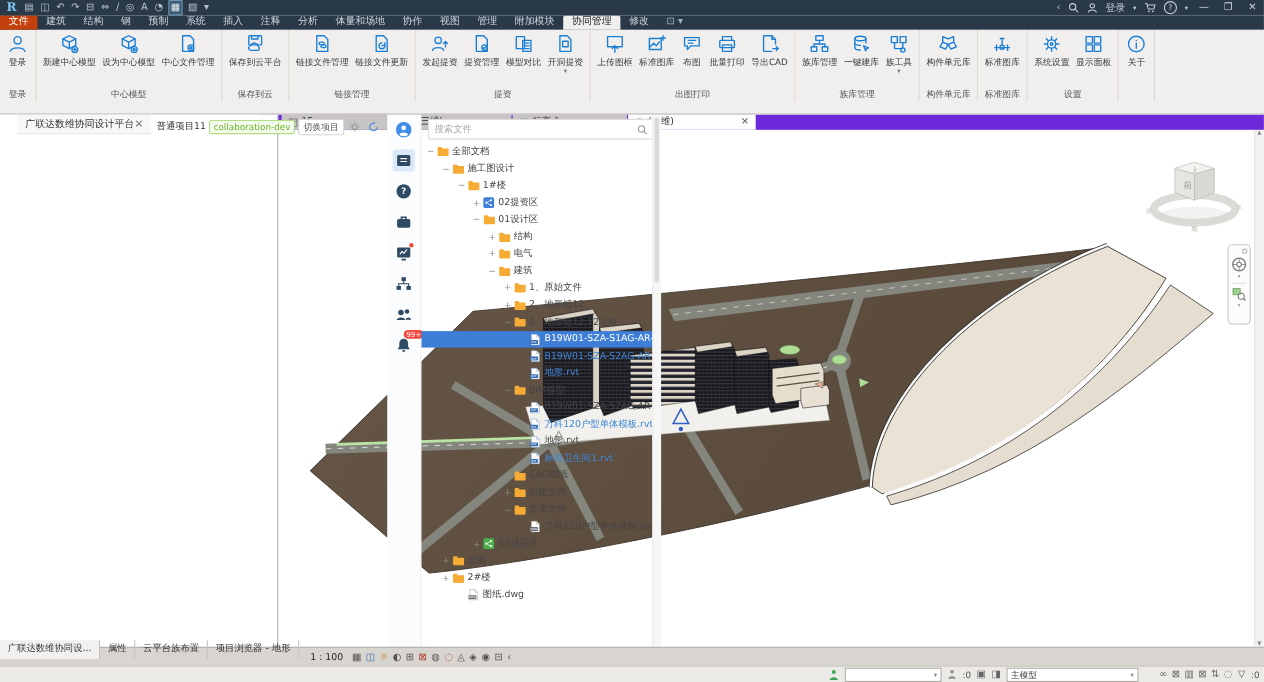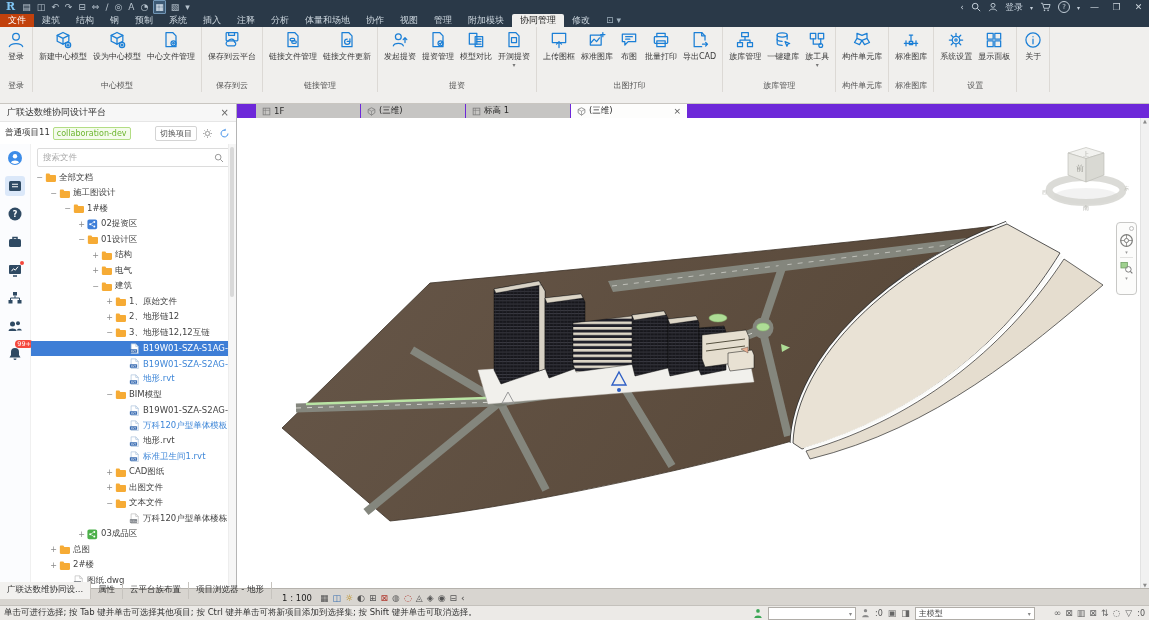--- a/index.html
+++ b/index.html
@@ -25,21 +25,21 @@
   .rtab.more{color:#9fb0bd}
   
   .ribbon{position:absolute;left:0;top:27px;width:100%;height:76px;background:#f0efed;border-bottom:1px solid #c9c6c1;display:flex;align-items:flex-start;z-index:28}
   .rgroup{display:flex;flex-direction:column;justify-content:space-between;height:63px;border-right:1px solid #dcd9d5;padding:2px 3px 0}
   .rbtns{display:flex;align-items:flex-start;justify-content:center}
   .rbtn{display:flex;flex-direction:column;align-items:center;padding:1px 3px;font-size:8px;color:#3a3a3a;white-space:nowrap;border-radius:2px}
   .rbtn svg{width:20px;height:20px;margin-bottom:1px}
   .rbtn .dd{font-size:6px;color:#777;line-height:5px;height:5px}
   .rglabel{text-align:center;font-size:8px;color:#555;height:13px;line-height:13px;white-space:nowrap}
   
-  .panel{position:absolute;left:0;top:104px;width:236px;height:484px;background:#fff;border-right:1px solid #b5b5b5;display:flex;flex-direction:column;z-index:20}
+  .panel{position:absolute;left:16px;top:104px;width:236px;height:484px;background:#fff;border-right:1px solid #b5b5b5;display:flex;flex-direction:row;z-index:20}
   .phead{height:17px;background:#f7f7f7;border-bottom:1px solid #e6e6e6;display:flex;align-items:center;font-size:9px;color:#333;padding:0 7px;flex:none}
   .phead .x{margin-left:auto;color:#666;font-size:10px}
   .pproj{height:22px;display:flex;align-items:center;gap:3px;padding:0 5px;font-size:8.5px;color:#333;flex:none}
   .ptag{color:#6cb52f;background:#f4fbec;border:1px solid #b3dd84;border-radius:2px;padding:0 3px;font-size:8px;line-height:11px}
   .pswitch{margin-left:auto;border:1px solid #d4d4d4;border-radius:2px;padding:1px 4px;font-size:8px;color:#555;background:#fff}
   .pround{width:14px;height:14px;display:flex;align-items:center;justify-content:center}
   .pbody{flex:1;display:flex;min-height:0}
   .pstrip{width:30px;background:#fbfcfe;border-right:1px solid #f0f0f0;display:flex;flex-direction:column;align-items:center;padding-top:4px;gap:8px;flex:none}
   .sicon{width:20px;height:20px;display:flex;align-items:center;justify-content:center;position:relative;border-radius:3px;flex:none}
   .sicon.sel{background:#dbe8f9}
@@ -889,21 +889,20 @@
       <span style="color: rgb(176, 58, 48);">◌</span>
       <span style="color: rgb(85, 85, 85);">◬</span>
       <span style="color: rgb(85, 85, 85);">◈</span>
       <span style="color: rgb(85, 85, 85);">◉</span>
       <span style="color: rgb(85, 85, 85);">⊟</span>
       <span style="color: rgb(68, 68, 68);">‹</span>
     </div>
 </div>
 
 <div class="statusbar">
-  <span class="sthint">单击可进行选择; 按 Tab 键并单击可选择其他项目; 按 Ctrl 键并单击可将新项目添加到选择集; 按 Shift 键并单击可取消选择。</span>
   <div class="stright">
     <svg width="10" height="11" viewBox="0 0 12 13">
       <circle cx="6" cy="3.4" r="2.2" fill="#3aa655"></circle>
         <path d="M1.5 12c.6-4 8.4-4 9 0z" fill="#3aa655"></path>
     </svg>
     <span class="stsel" style="width:80px">
       <span style="flex:1"></span>
         <span class="c">▾</span>
     </span>
     <svg width="9" height="10" viewBox="0 0 12 13">

